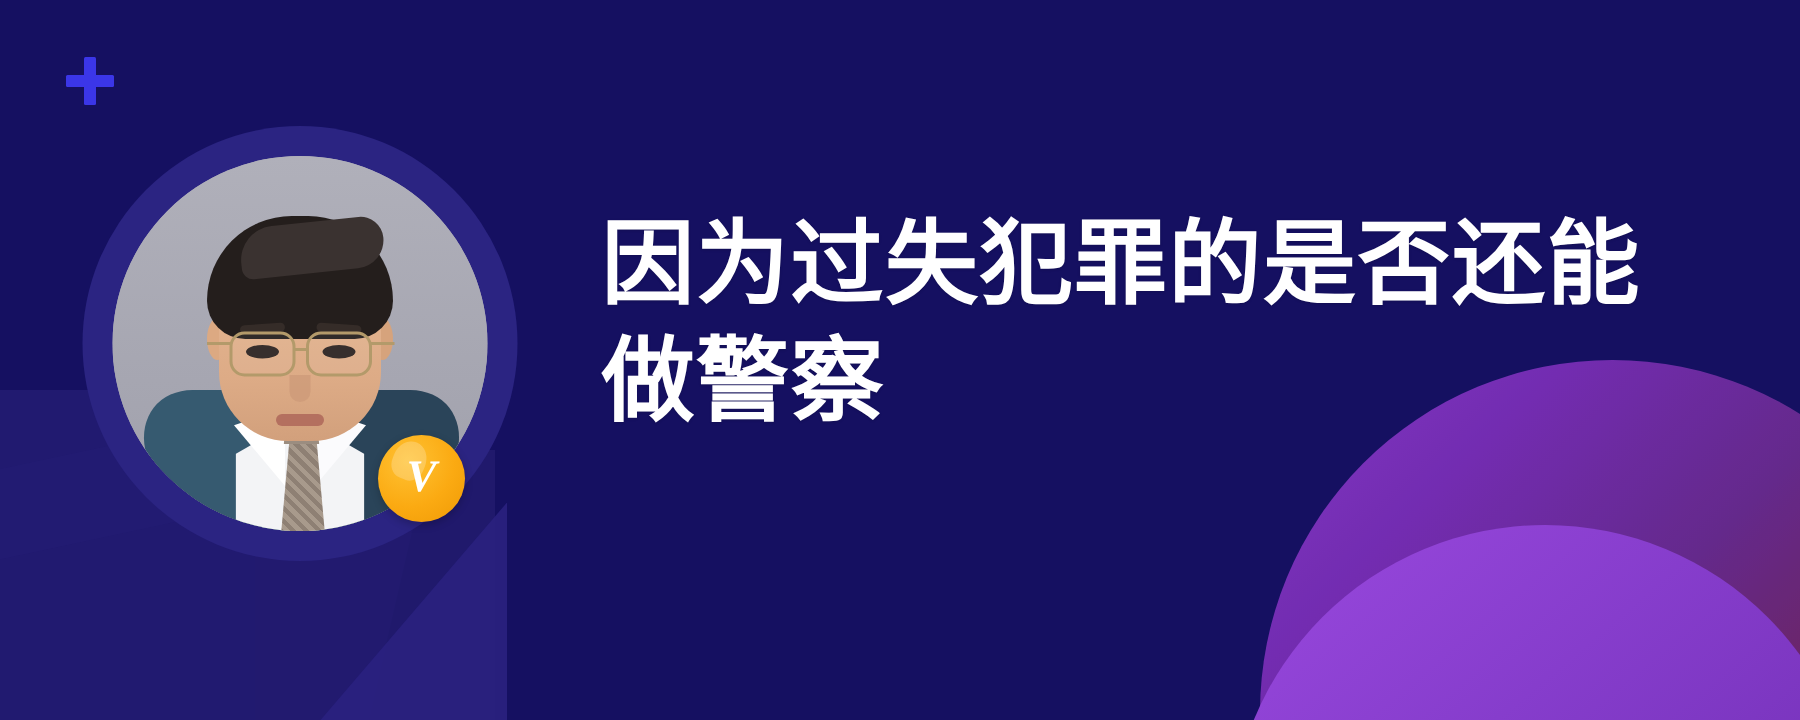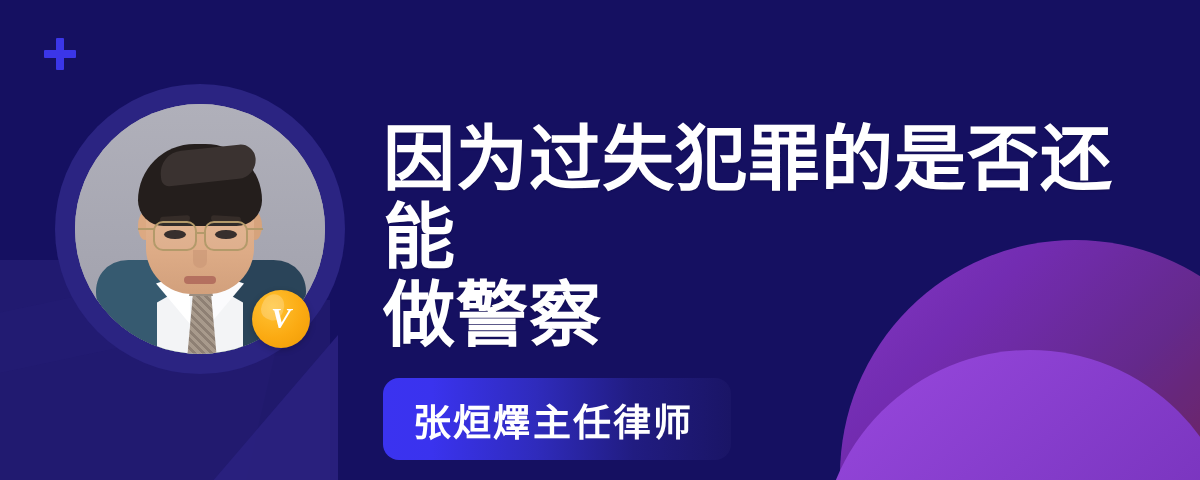--- a/index.html
+++ b/index.html
@@ -270,23 +270,23 @@
   }
 
   
   .content {
     position: absolute;
     left: 383px;
     top: 120px;
     width: 760px;
   }
   .headline {
-    margin: 0;
+    margin: 18px;
     color: #ffffff;
-    font-size: 72px;
+    font-size: 62px;
     line-height: 78px;
     font-weight: 700;
     letter-spacing: 1px;
     white-space: pre-line;
     text-shadow: 0 1px 2px rgba(0,0,0,.15);
   }
   .name-tag {
     display: inline-flex;
     align-items: center;
     margin-top: 24px;
@@ -350,16 +350,15 @@
     </div>
     <div class="badge">
       <span class="badge-gloss"></span>
       <span class="badge-v">V</span>
     </div>
   </div>
 
   <div class="content">
     <h1 class="headline">因为过失犯罪的是否还能
 做警察</h1>
-    <div class="name-tag">张烜燡主任律师</div>
   </div>
 
 </div>
 
 </body></html>

